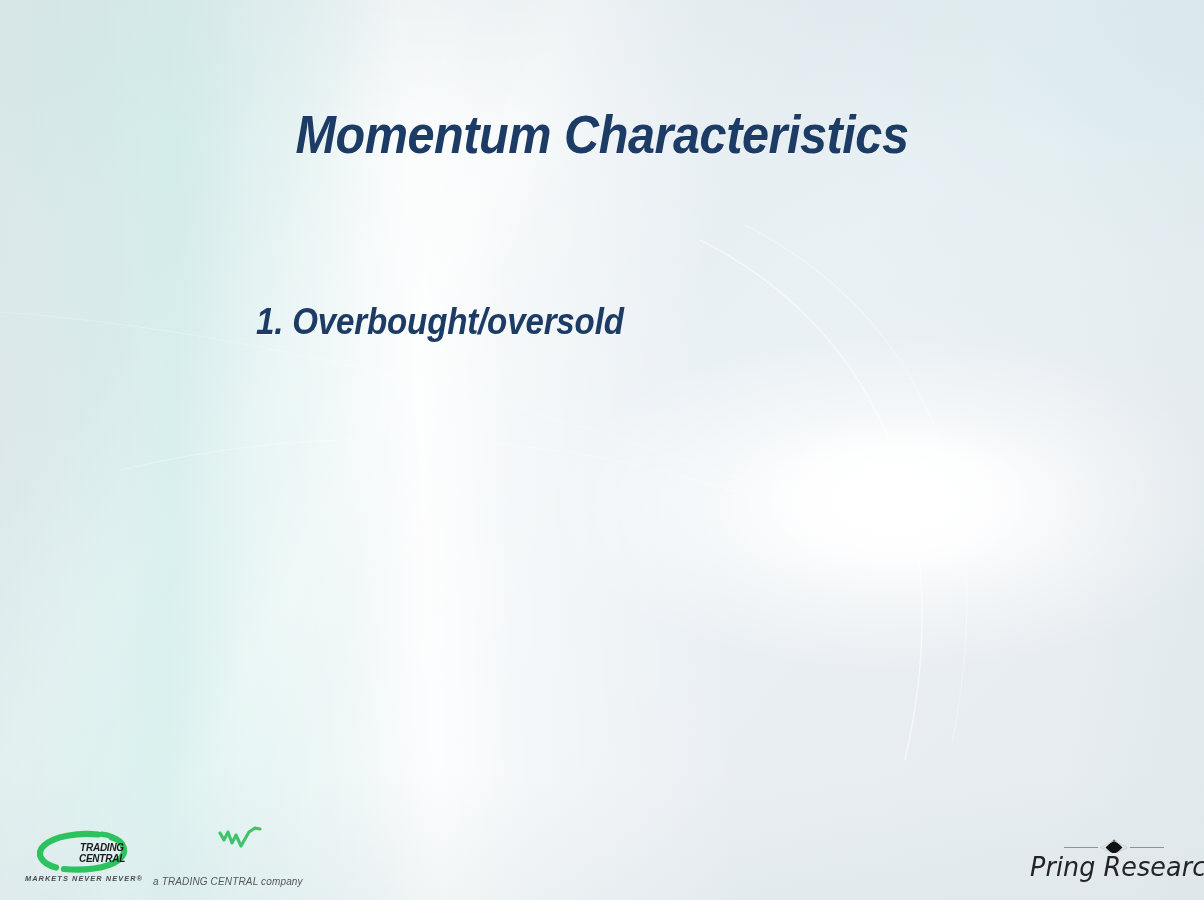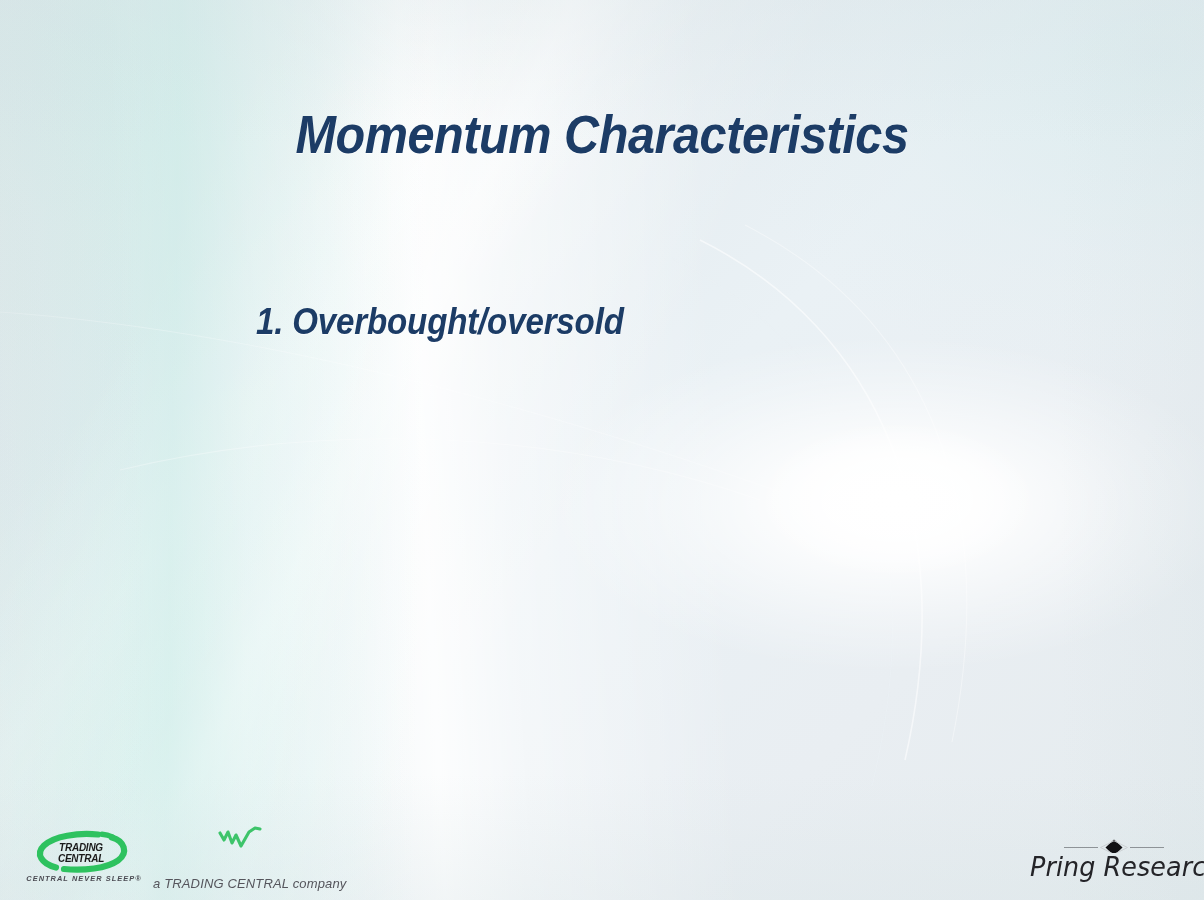--- a/index.html
+++ b/index.html
@@ -148,20 +148,21 @@
     left: 0;
     top: 0;
   }
   #tc-words {
     position: absolute;
     left: 17px;
     top: 14px;
     width: 72px;
     text-align: center;
     line-height: 10.5px;
+    padding-left: 21px;
   }
   #tc-words span {
     display: block;
     font-size: 10.5px;
     font-weight: bold;
     color: #1a1a1a;
     letter-spacing: -0.25px;
     transform: scaleX(0.95);
   }
   #tc-tagline {
@@ -202,21 +203,21 @@
   }
   #rec-word sup {
     font-size: 10px;
     vertical-align: super;
     letter-spacing: 0;
   }
   #rec-sub {
     position: absolute;
     left: 3px;
     top: 50px;
-    font-size: 13px;
+    font-size: 10px;
     color: #55555c;
     letter-spacing: 0.15px;
     white-space: nowrap;
   }
 
   
   #pring {
     position: absolute;
     left: 1018px;
     top: 824px;
@@ -279,21 +280,21 @@
   <div id="tc-logo">
     <svg id="tc-ring" width="108" height="46" viewBox="0 0 108 46" fill="none">
       <path d="M84 9.5 C 96 13, 101 24.5, 90 32.5 C 79 40.5, 55 43, 36 41" stroke="#2ec25f" stroke-width="6.2" stroke-linecap="round" fill="none"></path>
       <path d="M28 39.5 C 14 36, 7 26, 16 17.5 C 26 8, 50 4.5, 70 6.5" stroke="#2ec25f" stroke-width="6.2" stroke-linecap="round" fill="none"></path>
       <path d="M74 6.2 C 78.5 6.6, 81.5 7.6, 84.4 8.9" stroke="#2ec25f" stroke-width="5.4" stroke-linecap="round" fill="none"></path>
     </svg>
     <div id="tc-words">
       <span>TRADING</span>
       <span>CENTRAL</span>
     </div>
-    <div id="tc-tagline">CENTRAL NEVER SLEEP®</div>
+    <div id="tc-tagline">MARKETS NEVER NEVER®</div>
   </div>
 
   <div id="rec-logo">
     <svg id="rec-mark" width="44" height="22" viewBox="0 0 44 22" fill="none">
       <path d="M2 7 L6 14 L10 6 L14 17 L18 9 L23 20 L31 6 L37 2 L42 3" stroke="#3dc46a" stroke-width="3.1" stroke-linecap="round" stroke-linejoin="round" fill="none"></path>
     </svg>
     <div id="rec-sub">a TRADING CENTRAL company</div>
   </div>
 
   <div id="pring">

